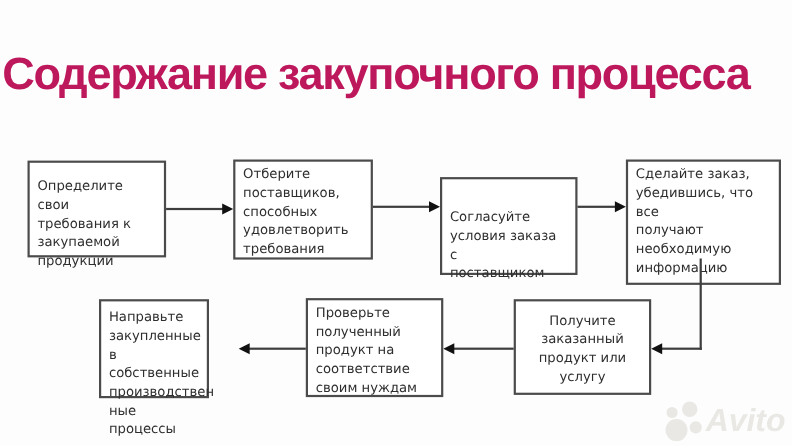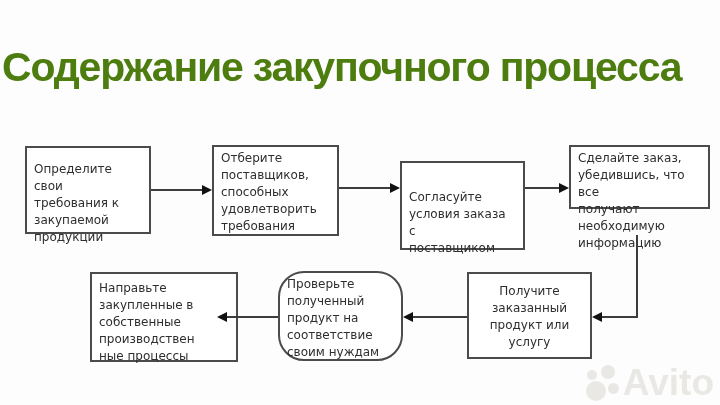--- a/index.html
+++ b/index.html
@@ -3,44 +3,44 @@
 <meta charset="utf-8">
 <style>
   html,body{margin:0;padding:0;}
   body{width:720px;height:405px;overflow:hidden;background:#fdfdfd;
        font-family:"Liberation Sans", sans-serif;}
   .stage{position:relative;width:720px;height:405px;background:#fdfdfd;}
 
   .page-title{
     position:absolute;left:2px;top:44px;width:718px;
     font-size:41px;font-weight:700;letter-spacing:-1.2px;
-    color:#4d7c0f;white-space:nowrap;
+    color:#be185d;white-space:nowrap;
   }
 
   .node{
     position:absolute;background:#ffffff;border:2px solid #4b4b4b;
     box-sizing:border-box;
   }
   .node-text{
     font-size:12px;line-height:17px;color:#2e2e2e;
     white-space:pre-line;padding:3px 7px;
     font-family:"DejaVu Sans","Liberation Sans",sans-serif;
   }
   
   .b1{left:25px;top:146px;width:126px;height:88px;}
   .b1 .node-text{padding-top:13px;}
   .b2{left:212px;top:145px;width:127px;height:91px;}
   .b3{left:400px;top:145px;width:125px;height:89px;margin-top:16px;}
   .b3 .node-text{padding-top:26px;}
-  .b4{left:569px;top:145px;width:141px;height:64px;}
+  .b4{left:569px;top:145px;width:141px;height:114px;}
   
   .b5{left:467px;top:272px;width:125px;height:87px;}
   .b5 .node-text{padding-top:9px;text-align:center;}
-  .b6{left:278px;top:271px;width:125px;height:90px;border-radius:26px;}
-  .b7{left:90px;top:272px;width:148px;height:90px;}
+  .b6{left:278px;top:271px;width:125px;height:90px;}
+  .b7{left:90px;top:272px;width:100px;height:90px;}
   .b7 .node-text{padding-top:6px;}
 
   .h-line{position:absolute;height:2px;background:#3d3d3d;}
   .v-line{position:absolute;width:2px;background:#3d3d3d;}
   .head-right{position:absolute;width:0;height:0;
     border-top:5px solid transparent;border-bottom:5px solid transparent;
     border-left:10px solid #111;}
   .head-left{position:absolute;width:0;height:0;
     border-top:5px solid transparent;border-bottom:5px solid transparent;
     border-right:10px solid #111;}
@@ -62,22 +62,22 @@
 
   
   .watermark{position:absolute;right:6px;bottom:4px;display:flex;
     align-items:center;gap:1px;opacity:1;}
   .wm-logo{position:relative;width:36px;height:36px;}
   .wm-logo i{position:absolute;border-radius:50%;background:#e9e8e4;display:block;}
   .wm-c1{width:10px;height:10px;left:1px;top:5px;}
   .wm-c2{width:14px;height:14px;left:15px;top:0px;}
   .wm-c3{width:20px;height:20px;left:0px;top:16px;}
   .wm-c4{width:11px;height:11px;left:22px;top:18px;}
-  .wm-text{font-size:37px;font-weight:700;color:#e9e8e4;
-    letter-spacing:0px;line-height:36px;}
+  .wm-text{font-size:29px;font-weight:700;color:#e9e8e4;
+    letter-spacing:0px;line-height:36px;font-style:italic;}
 </style>
 </head>
 <body>
 
 <div class="stage">
 
   <div class="page-title">Содержание закупочного процесса</div>
 
   <div class="node b1">
     <div class="node-text">Определите свои

